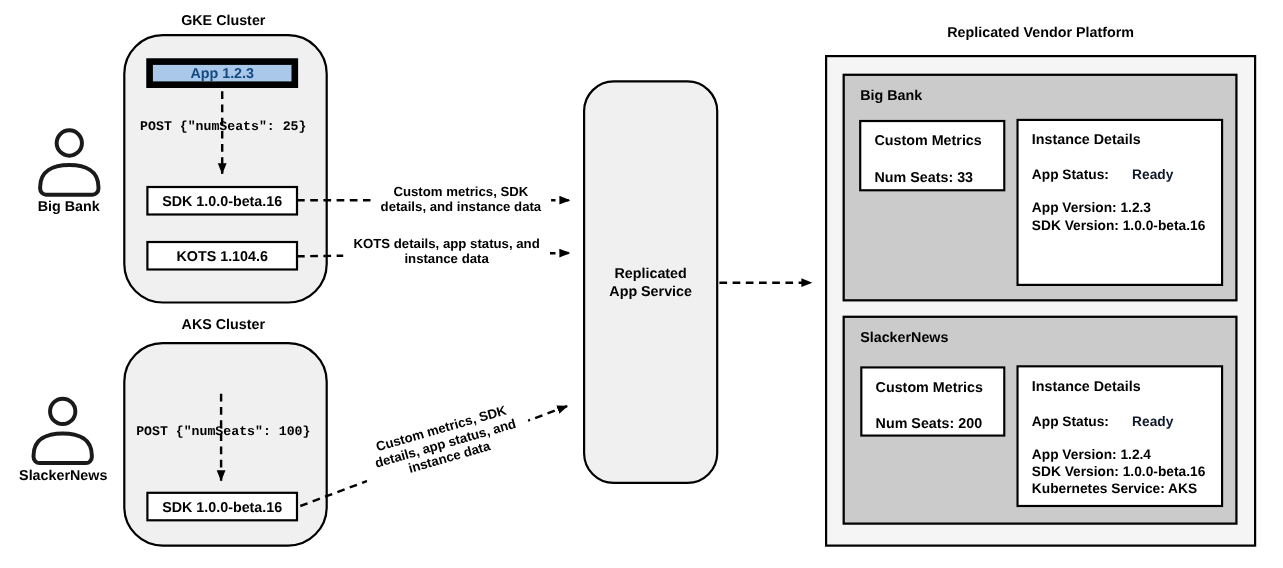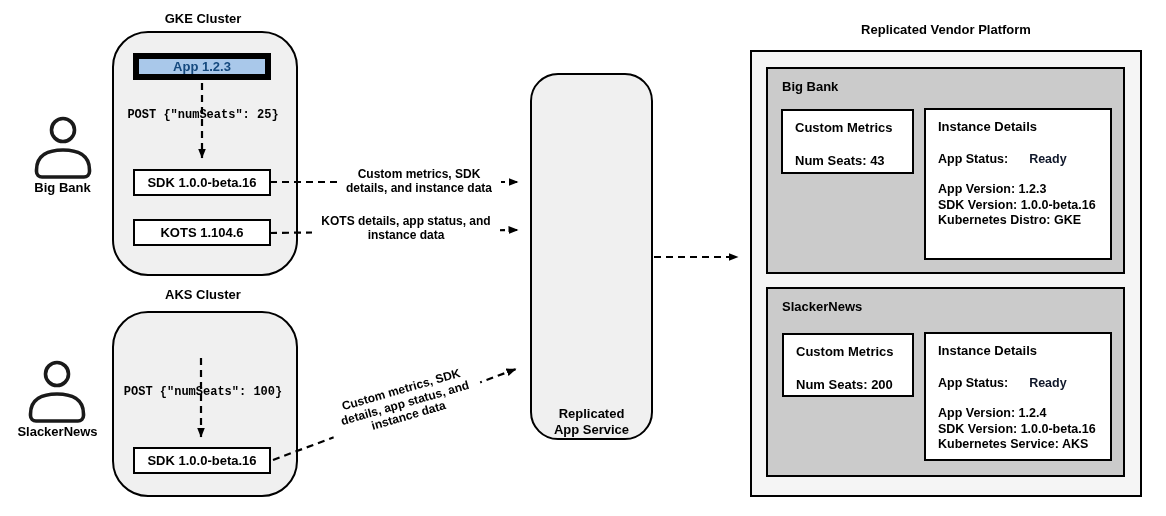--- a/index.html
+++ b/index.html
@@ -29,21 +29,21 @@
     font-size:12px;font-weight:bold;
   }
   .post-label span{background:#f0f0f0;padding:0 2px;}
 
   .actor-label{position:absolute;font-size:13px;font-weight:bold;text-align:center;}
 
   
   .service{
     position:absolute;left:530px;top:73px;width:123px;height:367px;box-sizing:border-box;
     background:#f0f0f0;border:2px solid #000;border-radius:28px;
-    display:flex;flex-direction:column;align-items:center;justify-content:flex-end;
+    display:flex;flex-direction:column;align-items:center;justify-content:center;
     font-size:13px;font-weight:bold;line-height:16px;text-align:center;
   }
 
   
   .edge-label{
     position:absolute;font-size:12px;font-weight:bold;line-height:13.5px;text-align:center;
     background:#ffffff;padding:1px 2px;
   }
   .edge-label.rot{transform:rotate(-16deg);}
 
@@ -134,29 +134,28 @@
     <div>instance data</div>
   </div>
 
   <div class="platform-title">Replicated Vendor Platform</div>
   <div class="platform"></div>
 
   <div class="customer" style="left:766px;top:67px;width:359px;height:207px;">
     <div class="customer-header">Big Bank</div>
     <div class="panel" style="left:13px;top:40px;width:133px;height:65px;">
       <div class="p-title">Custom Metrics</div>
-      <div class="p-value">Num Seats: 43</div>
+      <div class="p-value">Num Seats: 33</div>
     </div>
     <div class="panel" style="left:156px;top:39px;width:188px;height:152px;">
       <div class="p-title">Instance Details</div>
       <div class="p-status"><span>App Status:</span><span class="status-green">Ready</span></div>
       <div class="p-lines">
         <div>App Version: 1.2.3</div>
         <div>SDK Version: 1.0.0-beta.16</div>
-        <div>Kubernetes Distro: GKE</div>
       </div>
     </div>
   </div>
 
   <div class="customer" style="left:766px;top:287px;width:359px;height:190px;">
     <div class="customer-header">SlackerNews</div>
     <div class="panel" style="left:14px;top:44px;width:132px;height:64px;">
       <div class="p-title">Custom Metrics</div>
       <div class="p-value">Num Seats: 200</div>
     </div>

